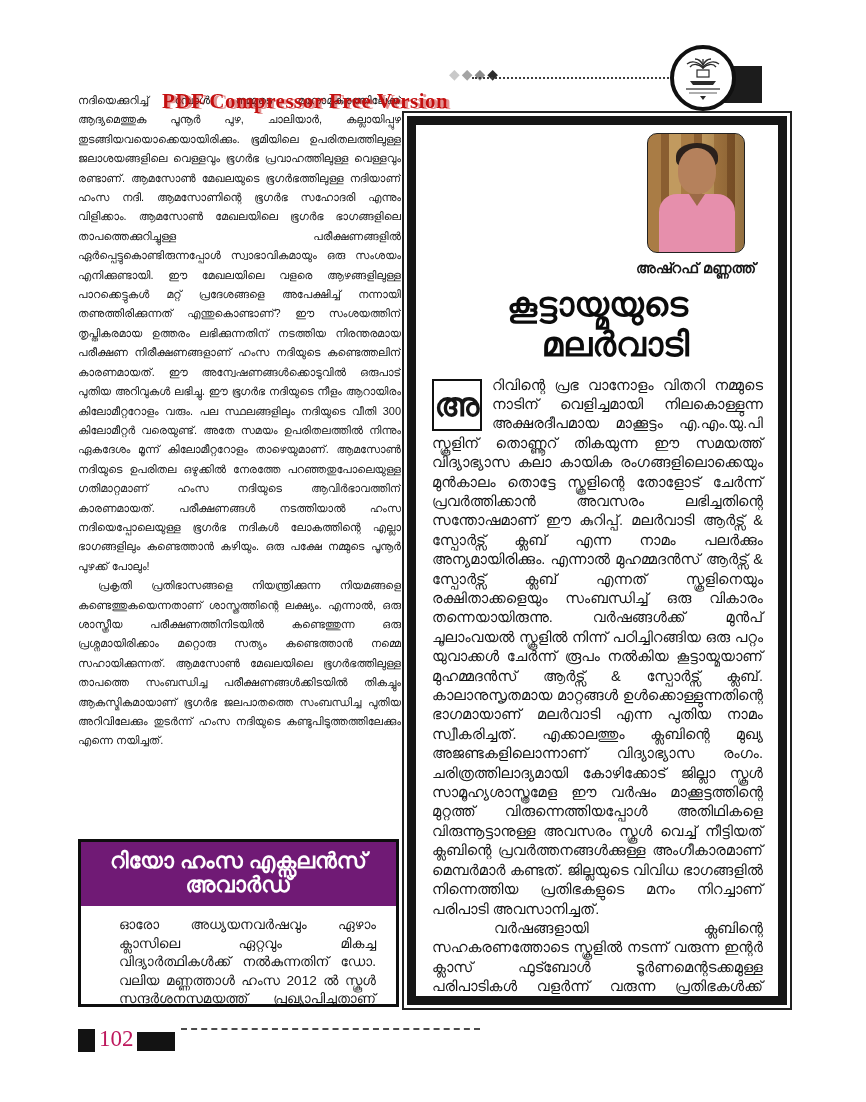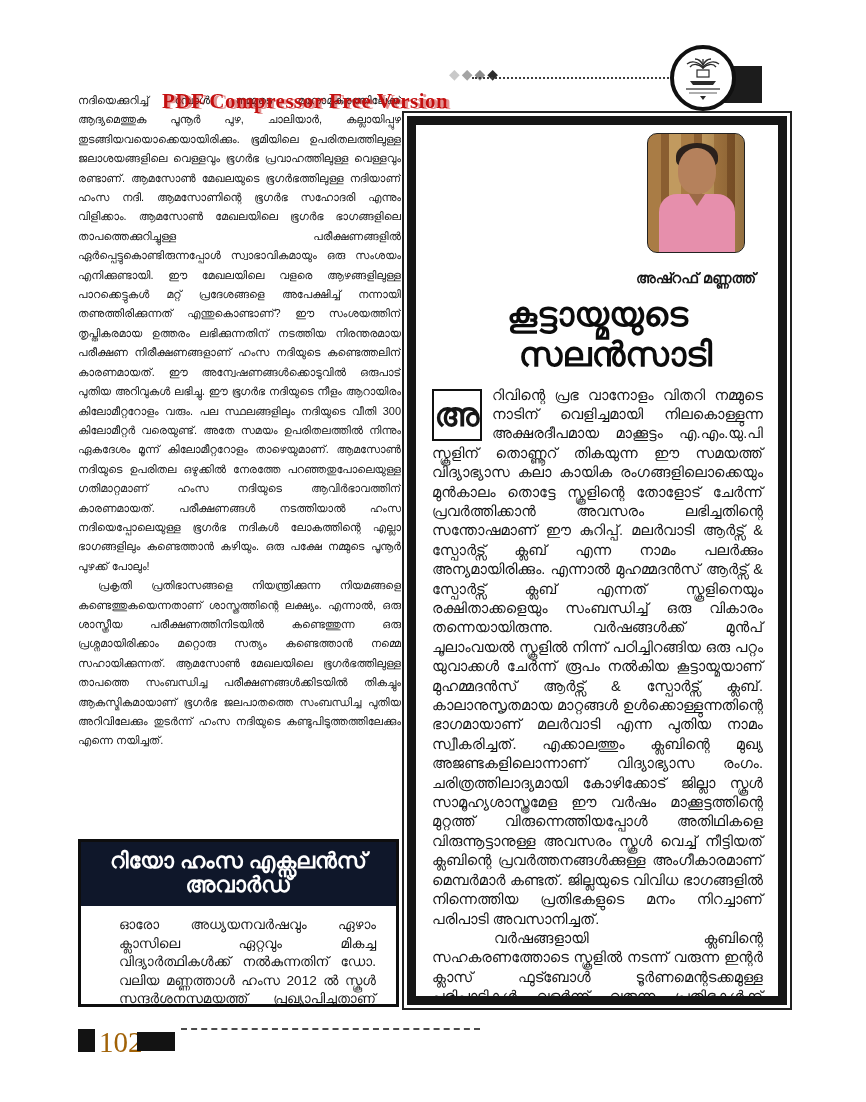--- a/index.html
+++ b/index.html
@@ -20,43 +20,43 @@
                color:#c41010; text-shadow:3px 1px 0 rgba(196,16,16,0.45); letter-spacing:0.5px; white-space:nowrap; }
 
   
   .left-col { position:absolute; left:78px; top:91px; width:323px; height:726px; overflow:hidden;
               font-size:11px; line-height:19.4px; text-align:justify; }
   .left-col p { margin:0; }
   .p-indent { text-indent:20px; }
 
   
   .award-box { position:absolute; left:78px; top:839px; width:321px; height:168px; border:3px solid #0e0e0e; background:#fff; overflow:hidden; }
-  .award-title { background:#0f172a; color:#fff; text-align:center; font-weight:bold; font-size:22px;
+  .award-title { background:#701a75; color:#fff; text-align:center; font-weight:bold; font-size:22px;
                  padding:7px 4px 9px; line-height:1.1; }
   .award-body { padding:10px 20px 10px 38px; font-size:13.6px; line-height:18.4px; text-align:justify; height:122px; overflow:hidden; }
 
   
   .pg-sq { position:absolute; left:78px; top:1029px; width:17px; height:23px; background:#131313; }
-  .pg-num { position:absolute; left:99px; top:1026px; font-family:"Liberation Serif","DejaVu Serif",serif; font-size:29px; color:#a16207; }
+  .pg-num { position:absolute; left:99px; top:1026px; font-family:"Liberation Serif","DejaVu Serif",serif; font-size:23px; color:#be185d; }
   .pg-bar { position:absolute; left:137px; top:1032px; width:38px; height:19px; background:#131313; }
   .bottom-dash { position:absolute; left:181px; top:1028px; width:299px; border-top:2px dashed #4c4c4c; }
 
   
   .art-outer { position:absolute; left:402px; top:111px; width:390px; height:899px; border:2px solid #222; background:#fff; z-index:3; }
   .art-inner { position:absolute; left:3px; top:3px; right:3px; bottom:3px; border:9px solid #161616; background:#fff;
                padding:8px 15px 8px 16px; overflow:hidden; }
   .photo-wrap { display:flex; flex-direction:column; align-items:center; width:130px; margin-left:auto; margin-right:2px; }
   .photo { position:relative; width:98px; height:120px; border:1.5px solid #222; border-radius:10px; overflow:hidden;
            background:repeating-linear-gradient(90deg,#a97c45 0 13px,#8a5e31 13px 21px,#c19a5f 21px 33px); }
   .photo .shade { position:absolute; inset:0; background:linear-gradient(90deg,rgba(0,0,0,0) 55%,rgba(60,30,5,0.35)); }
   .photo .hair { position:absolute; left:28px; top:9px; width:42px; height:26px; background:#2b211c; border-radius:50% 50% 35% 35%; }
   .photo .head { position:absolute; left:30px; top:14px; width:38px; height:46px; background:#b5815c; border-radius:48% 48% 45% 45%; }
   .photo .shirt { position:absolute; left:11px; top:60px; width:76px; height:60px; background:#e68fac; border-radius:18px 18px 0 0; }
   .photo .collar { position:absolute; left:41px; top:60px; width:16px; height:12px; background:#9c6a47; clip-path:polygon(0 0,100% 0,50% 100%); }
-  .byline { margin-top:17px; font-weight:bold; font-size:14.5px; text-align:center; white-space:nowrap; }
+  .byline { margin-top:7px; font-weight:bold; font-size:14.5px; text-align:center; white-space:nowrap; }
 
   .headline { margin-top:8px; text-align:center; font-weight:800; font-size:34px; line-height:1.17; color:#0c0c0c; }
   .headline .t2 { transform:translateX(18px); display:block; }
 
   .art-body { margin-top:11px; font-size:14.6px; line-height:19.4px; text-align:justify; }
   .dropcap-box { float:left; width:50px; height:52px; border:2.5px solid #111; margin:3px 10px 2px 0;
                  display:flex; align-items:center; justify-content:center; font-size:33px; font-weight:bold; }
   .art-p2 { text-indent:62px; }
 </style>
 </head>
@@ -118,21 +118,21 @@
           <div class="hair"></div>
           <div class="head"></div>
           <div class="shirt"></div>
           <div class="collar"></div>
         </div>
         <div class="byline">അഷ്റഫ് മണ്ണത്ത്</div>
       </div>
 
       <div class="headline">
         <span class="t1">കൂട്ടായ്മയുടെ</span>
-        <span class="t2">സലൻസാടി</span>
+        <span class="t2">മലർവാടി</span>
       </div>
 
       <div class="art-body">
         <p>
           <span class="dropcap-box">അ</span><span>റിവിന്റെ പ്രഭ വാനോളം വിതറി നമ്മുടെ നാടിന് വെളിച്ചമായി നിലകൊള്ളുന്ന അക്ഷരദീപമായ മാക്കൂട്ടം എ.എം.യു.പി സ്കൂളിന് തൊണ്ണൂറ് തികയുന്ന ഈ സമയത്ത് വിദ്യാഭ്യാസ കലാ കായിക രംഗങ്ങളിലൊക്കെയും മുൻകാലം തൊട്ടേ സ്കൂളിന്റെ തോളോട് ചേർന്ന് പ്രവർത്തിക്കാൻ അവസരം ലഭിച്ചതിന്റെ സന്തോഷമാണ് ഈ കുറിപ്പ്. മലർവാടി ആർട്സ് &amp; സ്പോർട്സ് ക്ലബ് എന്ന നാമം പലർക്കും അന്യമായിരിക്കും. എന്നാൽ മുഹമ്മദൻസ് ആർട്സ് &amp; സ്പോർട്സ് ക്ലബ് എന്നത് സ്കൂളിനെയും രക്ഷിതാക്കളെയും സംബന്ധിച്ച് ഒരു വികാരം തന്നെയായിരുന്നു. വർഷങ്ങൾക്ക് മുൻപ് ചൂലാംവയൽ സ്കൂളിൽ നിന്ന് പഠിച്ചിറങ്ങിയ ഒരു പറ്റം യുവാക്കൾ ചേർന്ന് രൂപം നൽകിയ കൂട്ടായ്മയാണ് മുഹമ്മദൻസ് ആർട്സ് &amp; സ്പോർട്സ് ക്ലബ്. കാലാനുസൃതമായ മാറ്റങ്ങൾ ഉൾക്കൊള്ളുന്നതിന്റെ ഭാഗമായാണ് മലർവാടി എന്ന പുതിയ നാമം സ്വീകരിച്ചത്. എക്കാലത്തും ക്ലബിന്റെ മുഖ്യ അജണ്ടകളിലൊന്നാണ് വിദ്യാഭ്യാസ രംഗം. ചരിത്രത്തിലാദ്യമായി കോഴിക്കോട് ജില്ലാ സ്കൂൾ സാമൂഹ്യശാസ്ത്രമേള ഈ വർഷം മാക്കൂട്ടത്തിന്റെ മുറ്റത്ത് വിരുന്നെത്തിയപ്പോൾ അതിഥികളെ വിരുന്നൂട്ടാനുള്ള അവസരം സ്കൂൾ വെച്ച് നീട്ടിയത് ക്ലബിന്റെ പ്രവർത്തനങ്ങൾക്കുള്ള അംഗീകാരമാണ് മെമ്പർമാർ കണ്ടത്. ജില്ലയുടെ വിവിധ ഭാഗങ്ങളിൽ നിന്നെത്തിയ പ്രതിഭകളുടെ മനം നിറച്ചാണ് പരിപാടി അവസാനിച്ചത്.</span>
         </p>
         <p class="art-p2">വർഷങ്ങളായി ക്ലബിന്റെ സഹകരണത്തോടെ സ്കൂളിൽ നടന്ന് വരുന്ന ഇന്റർ ക്ലാസ് ഫുട്ബോൾ ടൂർണമെന്റടക്കമുള്ള പരിപാടികൾ വളർന്ന് വരുന്ന പ്രതിഭകൾക്ക് ഉത്തേജകമാവുന്നുണ്ട് എന്നത് നിസ്സംശയം നമുക്ക് കാണാൻ സാധിക്കുന്നുണ്ട്. ക്ലബ് മെമ്പർമാരായ ഫുട്ബോൾ പരിശീലകർ സ്കൂളിൽ വെച്ച് വിദ്യാർത്ഥികൾക്ക് മികച്ച ശിക്ഷണമാണ് നൽകുന്നത്. ഗ്രാമ പഞ്ചായത്തും എം എഫ് എയും നടത്തി വരുന്ന പഞ്ചായത്ത് തല എൽ.പി, യു.പി സ്കൂൾ ഫുട്ബോൾ ചാമ്പ്യൻഷിപ്പിൽ നിർണായക ശക്തിയാവാൻ സ്കൂളിന് സാധിക്കുന്നതും ഇതുകൊണ്ട് തന്നെയാണ്. പൂർവോപരി സഹകരണം വരും കാലങ്ങളിലും ഉറപ്പ് നൽകിക്കൊണ്ട് നവതി വസന്തത്തിന് മലർവാടി ആർട്സ് &amp; സ്പോർട് ക്ലബിന്റെ എല്ലാവിധ ആശംസകളും നേരുന്നു.</p>
 
       </div>
 

